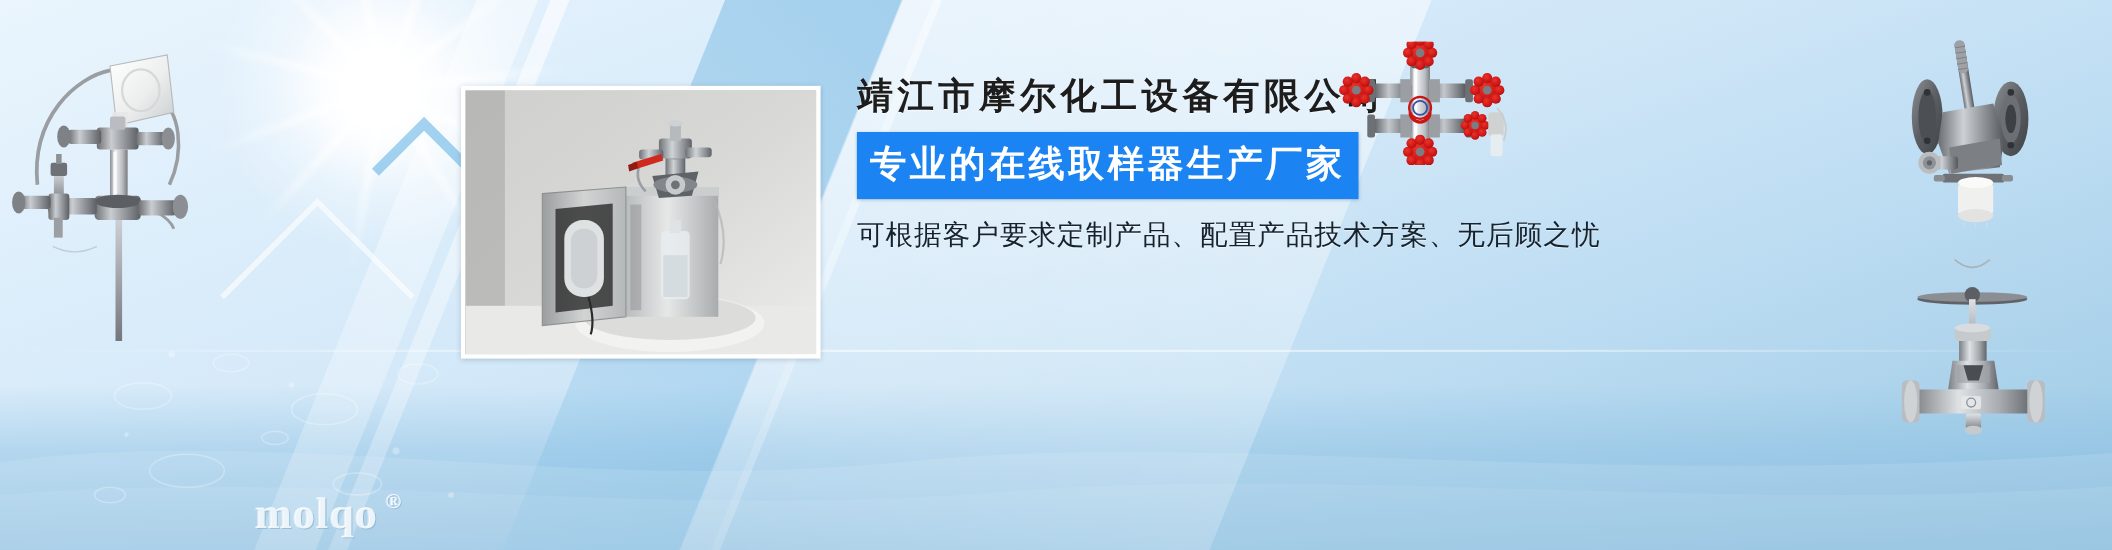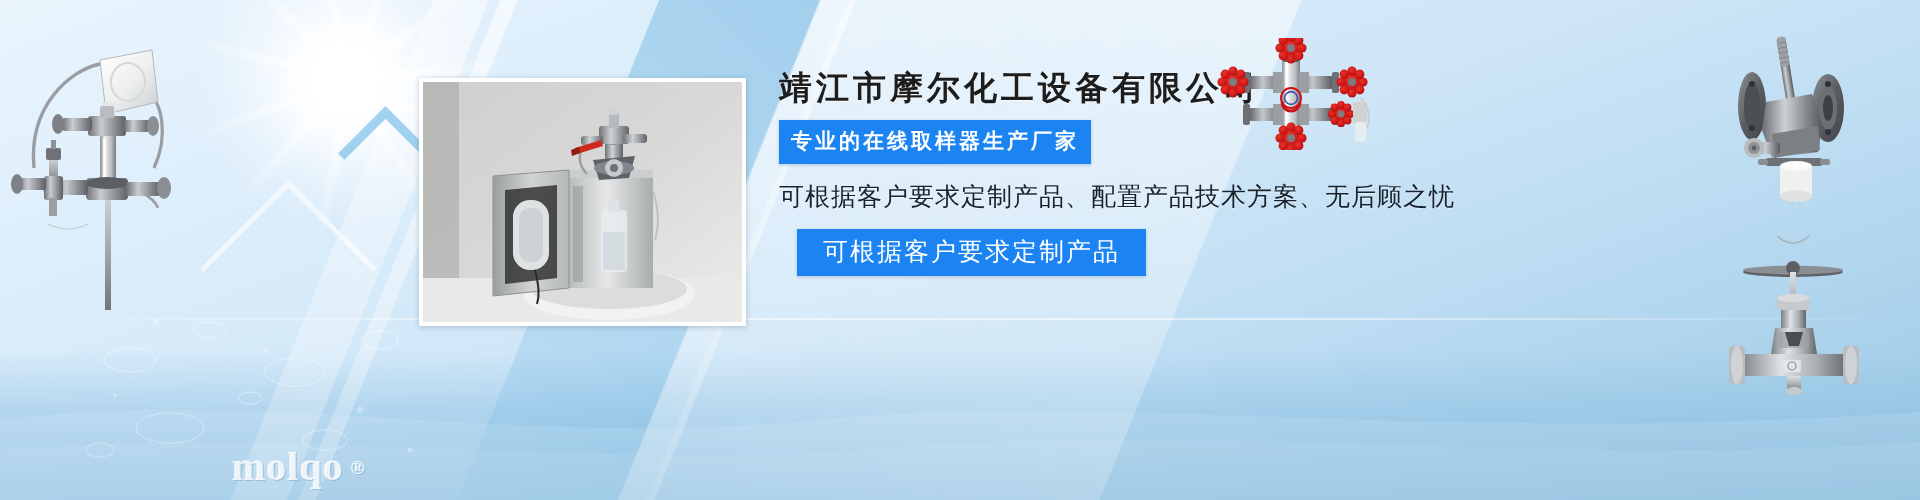--- a/index.html
+++ b/index.html
@@ -38,32 +38,32 @@
     background:#fff;padding:4px;box-sizing:border-box;box-shadow:0 1px 5px rgba(40,70,100,.28);}
   #photo{position:relative;width:100%;height:100%;overflow:hidden;
     background:linear-gradient(145deg,#d8d8d6 0%,#cfcfcd 42%,#c9c9c7 60%,#e8e8e6 100%);}
 
   
   #copy{position:absolute;left:779px;top:70px;width:630px;}
   .company{font-family:"Liberation Serif",serif;font-weight:700;font-size:33px;
     letter-spacing:4px;color:#1d1d1d;white-space:nowrap;line-height:1.1;
     text-shadow:0 1px 0 rgba(255,255,255,.7);}
   .slogan-main{display:inline-block;margin-top:14px;background:#1b84f2;color:#fff;
-    font-weight:700;font-size:21px;letter-spacing:3px;padding:7px 12px 9px 12px;white-space:nowrap;
+    font-weight:700;font-size:33px;letter-spacing:3px;padding:7px 12px 9px 12px;white-space:nowrap;
     box-shadow:0 1px 3px rgba(20,60,110,.25);}
   .slogan-sub{margin-top:16px;font-size:25px;letter-spacing:1px;color:#15232e;white-space:nowrap;
     text-shadow:0 1px 0 rgba(255,255,255,.55);}
   .slogan-pill{display:inline-block;margin-top:16px;margin-left:18px;background:#1b84f2;color:#fff;
     font-size:25px;letter-spacing:2px;padding:6px 26px 8px 26px;white-space:nowrap;
     box-shadow:0 1px 3px rgba(20,60,110,.22);}
   .en-para{margin-top:16px;width:600px;font-family:"Liberation Serif",serif;
     font-size:9.5px;line-height:15px;letter-spacing:.45px;color:#50606e;text-transform:uppercase;}
 
   
-  #watermark{position:absolute;left:232px;top:443px;display:flex;align-items:center;
+  #watermark{position:absolute;left:232px;top:443px;display:flex;align-items:flex-start;
     font-family:"Liberation Serif",serif;font-weight:700;font-size:40px;letter-spacing:1px;
     color:rgba(255,255,255,.80);text-shadow:1px 1px 0 rgba(120,170,205,.55),-1px 0 0 rgba(255,255,255,.5);}
   #watermark .reg{font-size:19px;margin-left:7px;margin-top:3px;}
 
   
   #prod-cross{position:absolute;left:1213px;top:38px;width:160px;height:112px;}
   #prod-lever-wrap{position:absolute;left:1700px;top:26px;width:180px;height:182px;}
   #prod-needle{position:absolute;left:1715px;top:228px;width:160px;height:168px;}
 </style>
 </head>
@@ -258,21 +258,20 @@
 
         <path d="M226,100 q14,30 6,58" fill="none" stroke="#b0b4b7" stroke-width="2" opacity=".7"></path>
       </svg>
     </div>
   </div>
 
   <div id="copy">
     <div class="company">靖江市摩尔化工设备有限公司</div>
     <div><span class="slogan-main">专业的在线取样器生产厂家</span></div>
     <div class="slogan-sub">可根据客户要求定制产品、配置产品技术方案、无后顾之忧</div>
-    <div><span class="slogan-pill">可根据客户要求定制产品</span></div>
   </div>
 
   <div id="watermark">
     <span>molqo</span>
     <span class="reg">®</span>
   </div>
 
   <div id="prod-cross">
     <svg viewBox="0 0 160 112" width="160" height="112">
       <defs>

